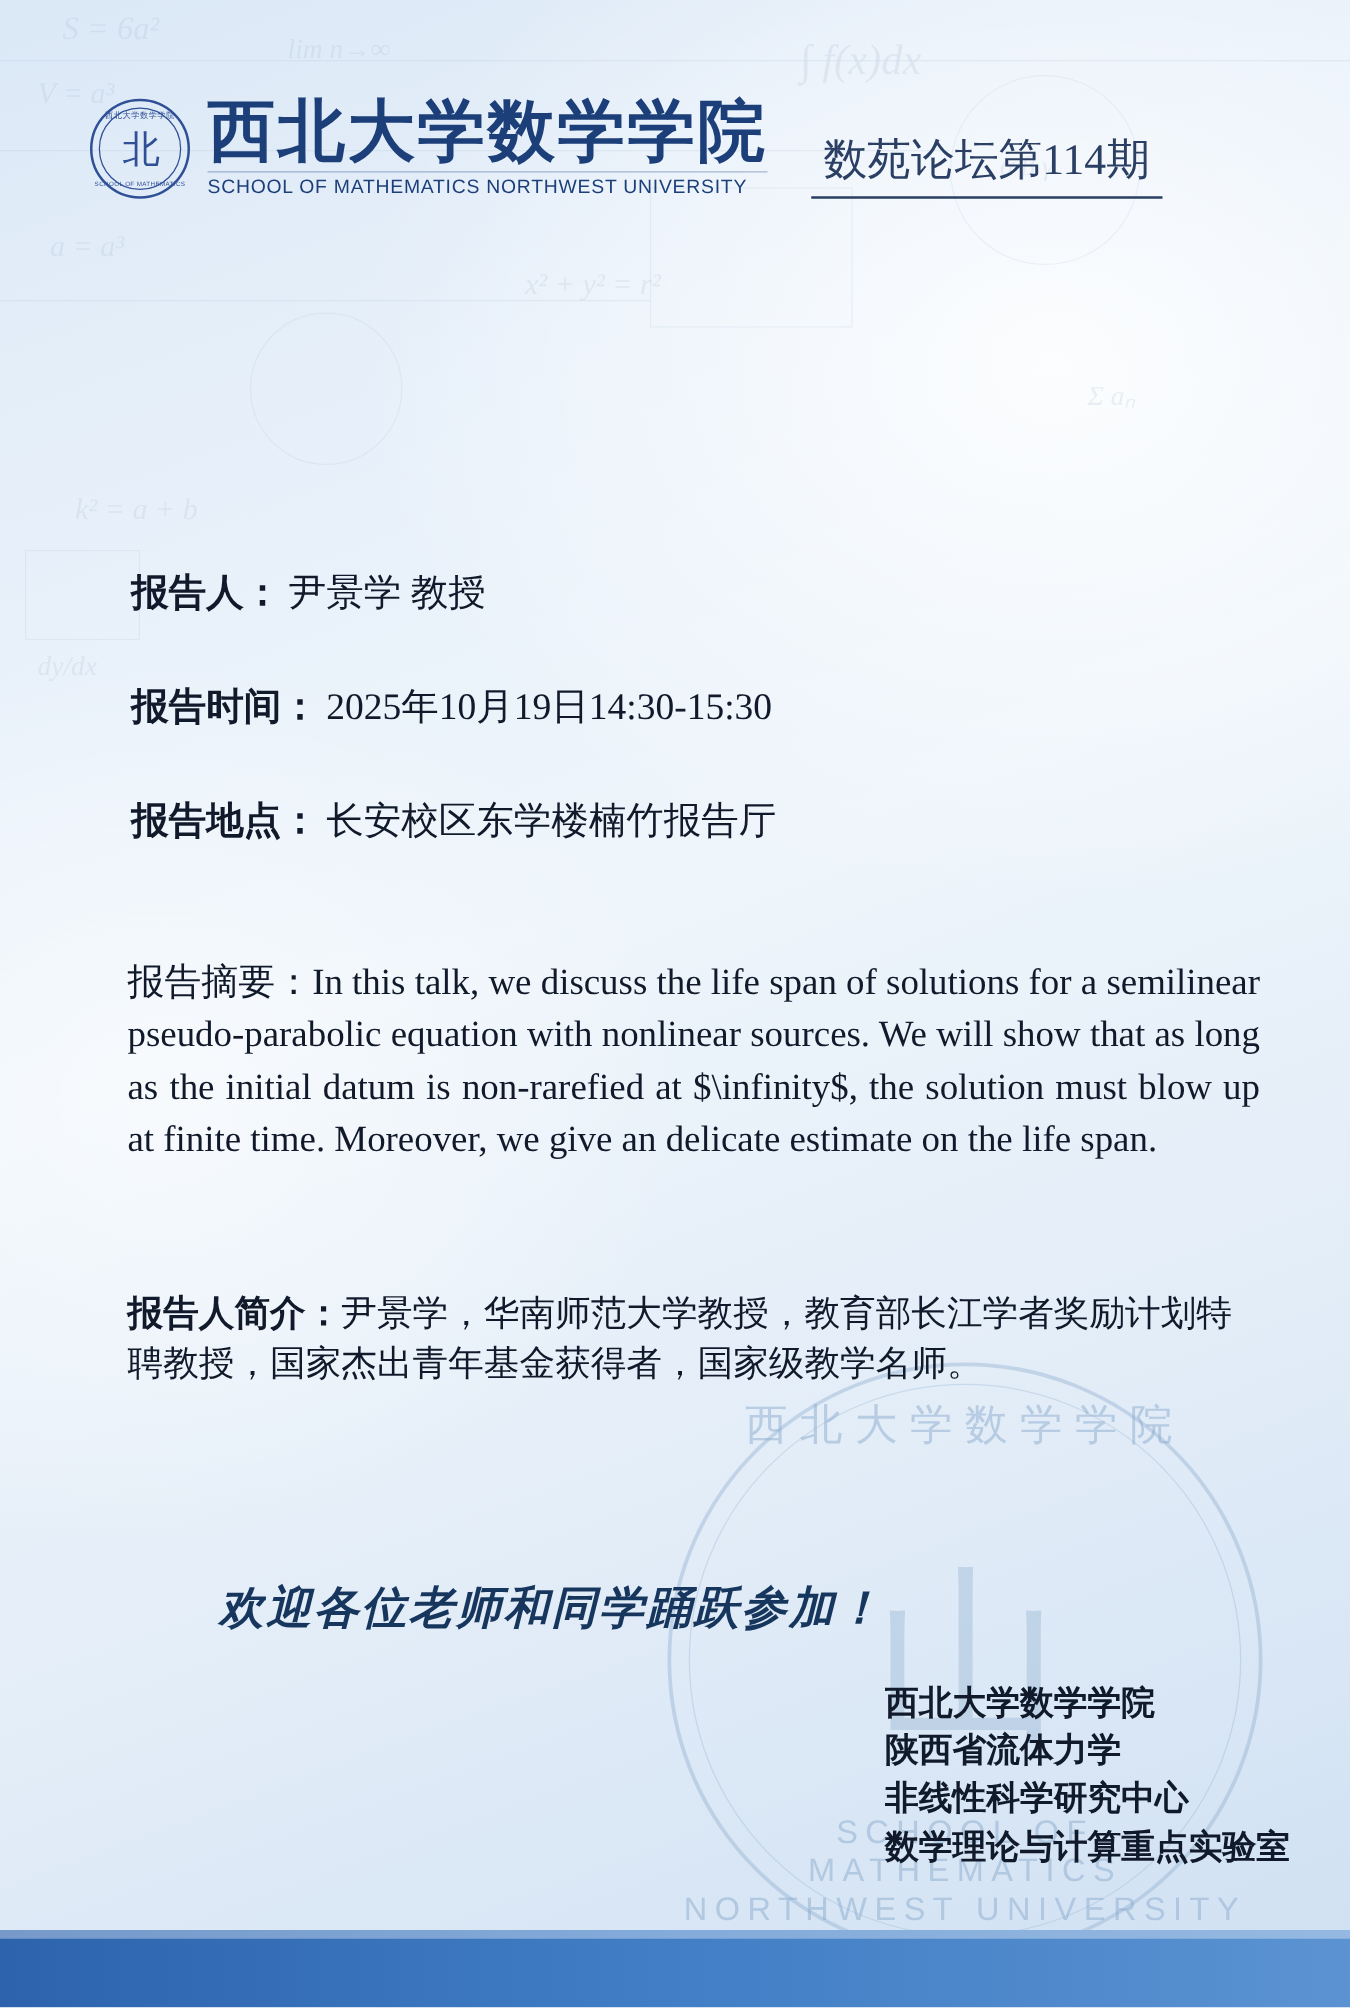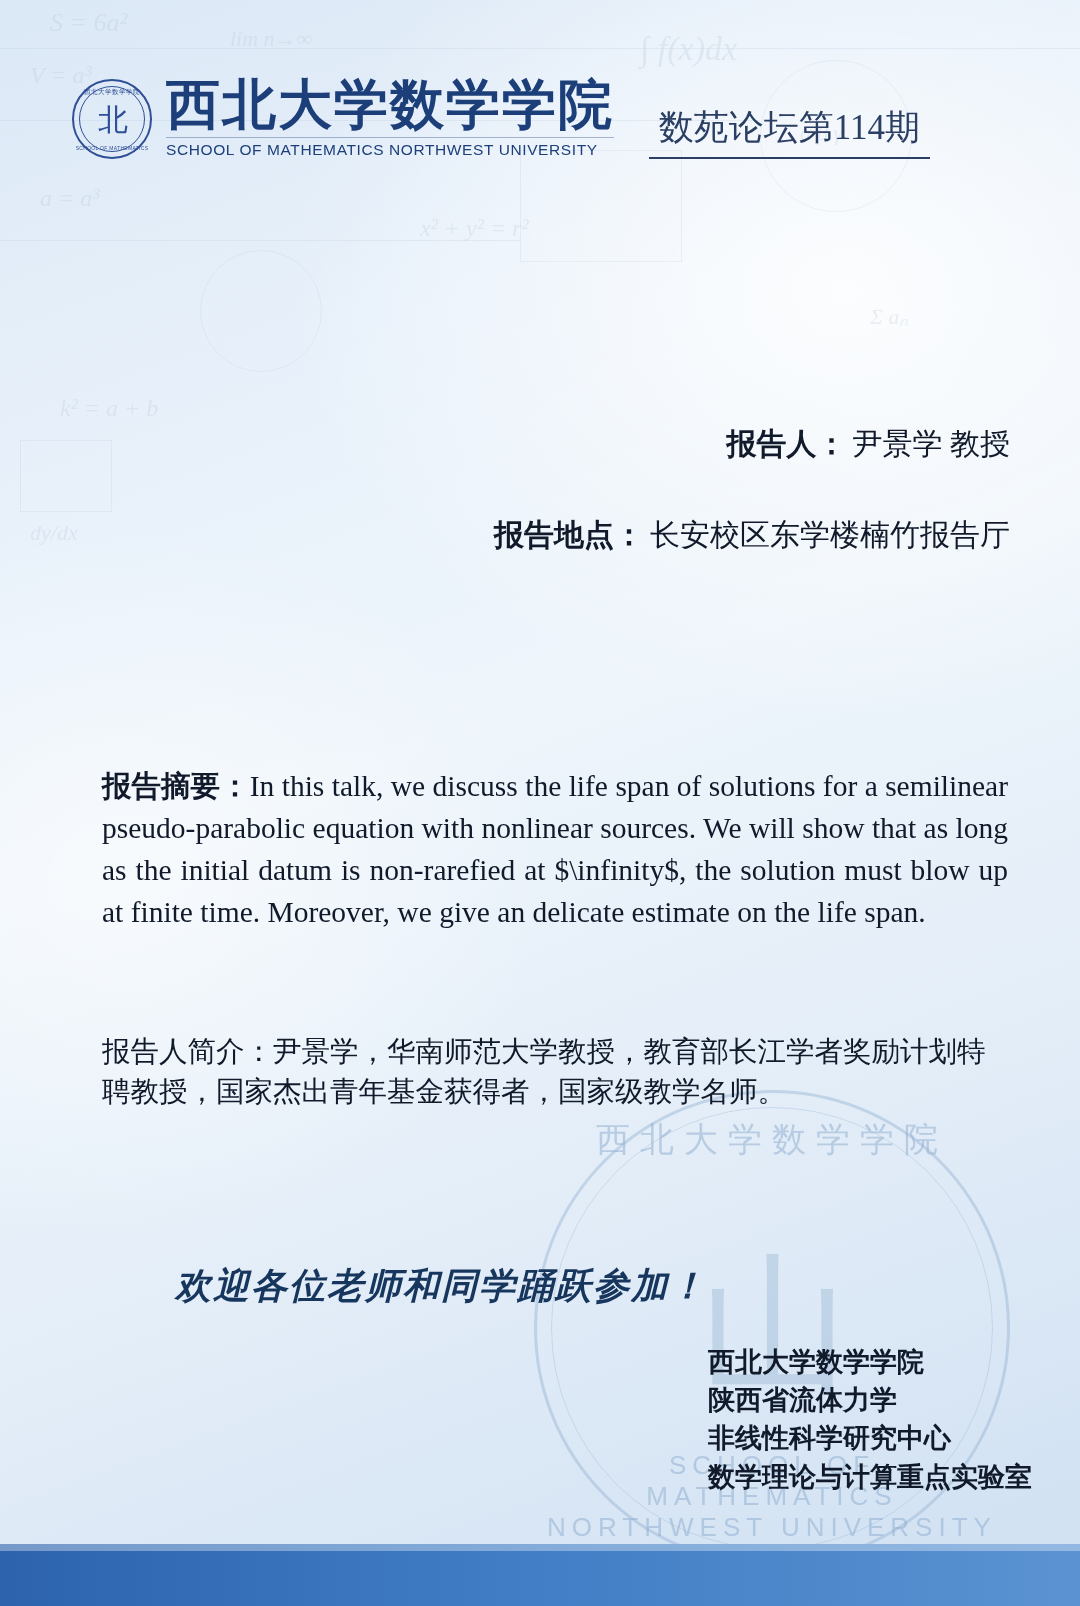--- a/index.html
+++ b/index.html
@@ -202,22 +202,21 @@
     line-height: 1.28;
     color: #111a2b;
     font-family: "Liberation Serif", serif;
   }
 
   
   .info {
     position: absolute;
     left: 105px;
     right: 70px;
-    top: 424px;
-    text-align: right;
+    top: 454px;
   }
   .info-row {
     font-size: 30px;
     color: #111a2b;
     margin-bottom: 50px;
     font-family: "Liberation Serif", serif;
   }
   .info-row .label { font-weight: bold; }
   .info-row .value { margin-left: 6px; }
 
@@ -227,34 +226,34 @@
     left: 102px;
     right: 72px;
     top: 766px;
     font-size: 29.5px;
     line-height: 1.42;
     color: #111a2b;
     text-align: justify;
     text-justify: inter-word;
     font-family: "Liberation Serif", serif;
   }
-  .abstract .label { font-weight: bold; }
+  .abstract .label { font-weight: normal; }
 
   
   .bio {
     position: absolute;
     left: 102px;
     right: 72px;
     top: 1032px;
     font-size: 28.5px;
     line-height: 1.4;
     color: #111a2b;
     font-family: "Liberation Serif", serif;
   }
-  .bio .label { font-weight: normal; }
+  .bio .label { font-weight: bold; }
 
   
   .inviter {
     position: absolute;
     left: 118px;
     top: 1178px;
     font-size: 30px;
     color: #111a2b;
     font-family: "Liberation Serif", serif;
   }
@@ -348,20 +347,23 @@
     </div>
     <div class="issue">数苑论坛第114期</div>
   </div>
 
 
   <div class="info">
     <div class="info-row">
       <span class="label">报告人：</span><span class="value">尹景学 教授</span>
     </div>
     <div class="info-row">
+      <span class="label">报告时间：</span><span class="value">2025年10月19日14:30-15:30</span>
+    </div>
+    <div class="info-row">
       <span class="label">报告地点：</span><span class="value">长安校区东学楼楠竹报告厅</span>
     </div>
   </div>
 
   <div class="abstract">
     <span class="label">报告摘要：</span><span>In this talk, we discuss the life span of solutions for a semilinear pseudo-parabolic equation with nonlinear sources. We will show that as long as the initial datum is non-rarefied at $\infinity$, the solution must blow up at finite time. Moreover, we give an delicate estimate on the life span.</span>
   </div>
 
   <div class="bio">
     <span class="label">报告人简介：</span><span>尹景学，华南师范大学教授，教育部长江学者奖励计划特聘教授，国家杰出青年基金获得者，国家级教学名师。</span>

